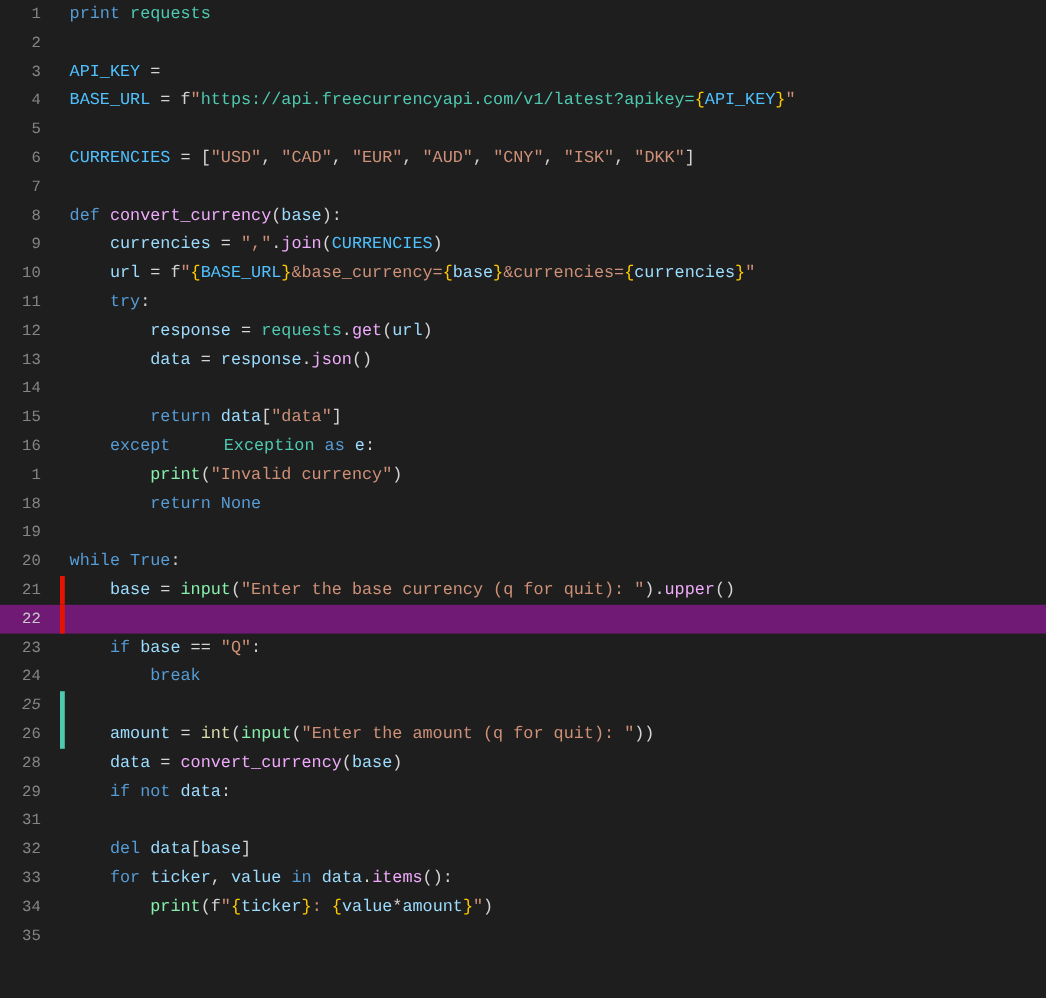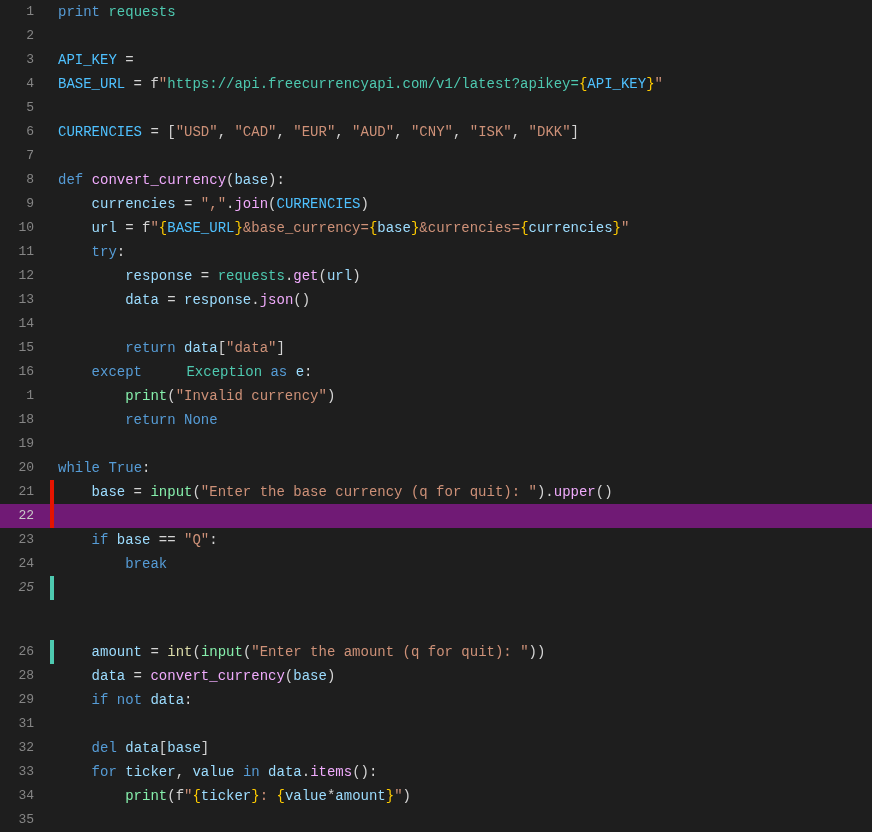--- a/index.html
+++ b/index.html
@@ -228,21 +228,21 @@
       <span class="plain">        </span><span class="kw">break</span>
     </div>
   </div>
 
   <div class="code-line" style="position:relative;font-style:italic;">
     <span class="line-number">25</span>
     <div style="position:absolute; left:50px; top:0; width:4px; height:24px; background:#4ec9b0;"></div>
     <div class="code-content"></div>
   </div>
 
-  <div class="code-line" style="position:relative;margin-top:40px;">
+  <div class="code-line" style="position:relative;">
     <span class="line-number">26</span>
     <div style="position:absolute; left:50px; top:0; width:4px; height:24px; background:#4ec9b0;"></div>
     <div class="code-content">
       <span class="plain">    </span><span class="var">amount</span><span class="plain"> = </span><span class="int-func">int</span><span class="plain">(</span><span class="builtin">input</span><span class="plain">(</span><span class="string">"Enter the amount (q for quit): "</span><span class="plain">))</span>
     </div>
   </div>
 
 
   <div class="code-line">
     <span class="line-number">28</span>

